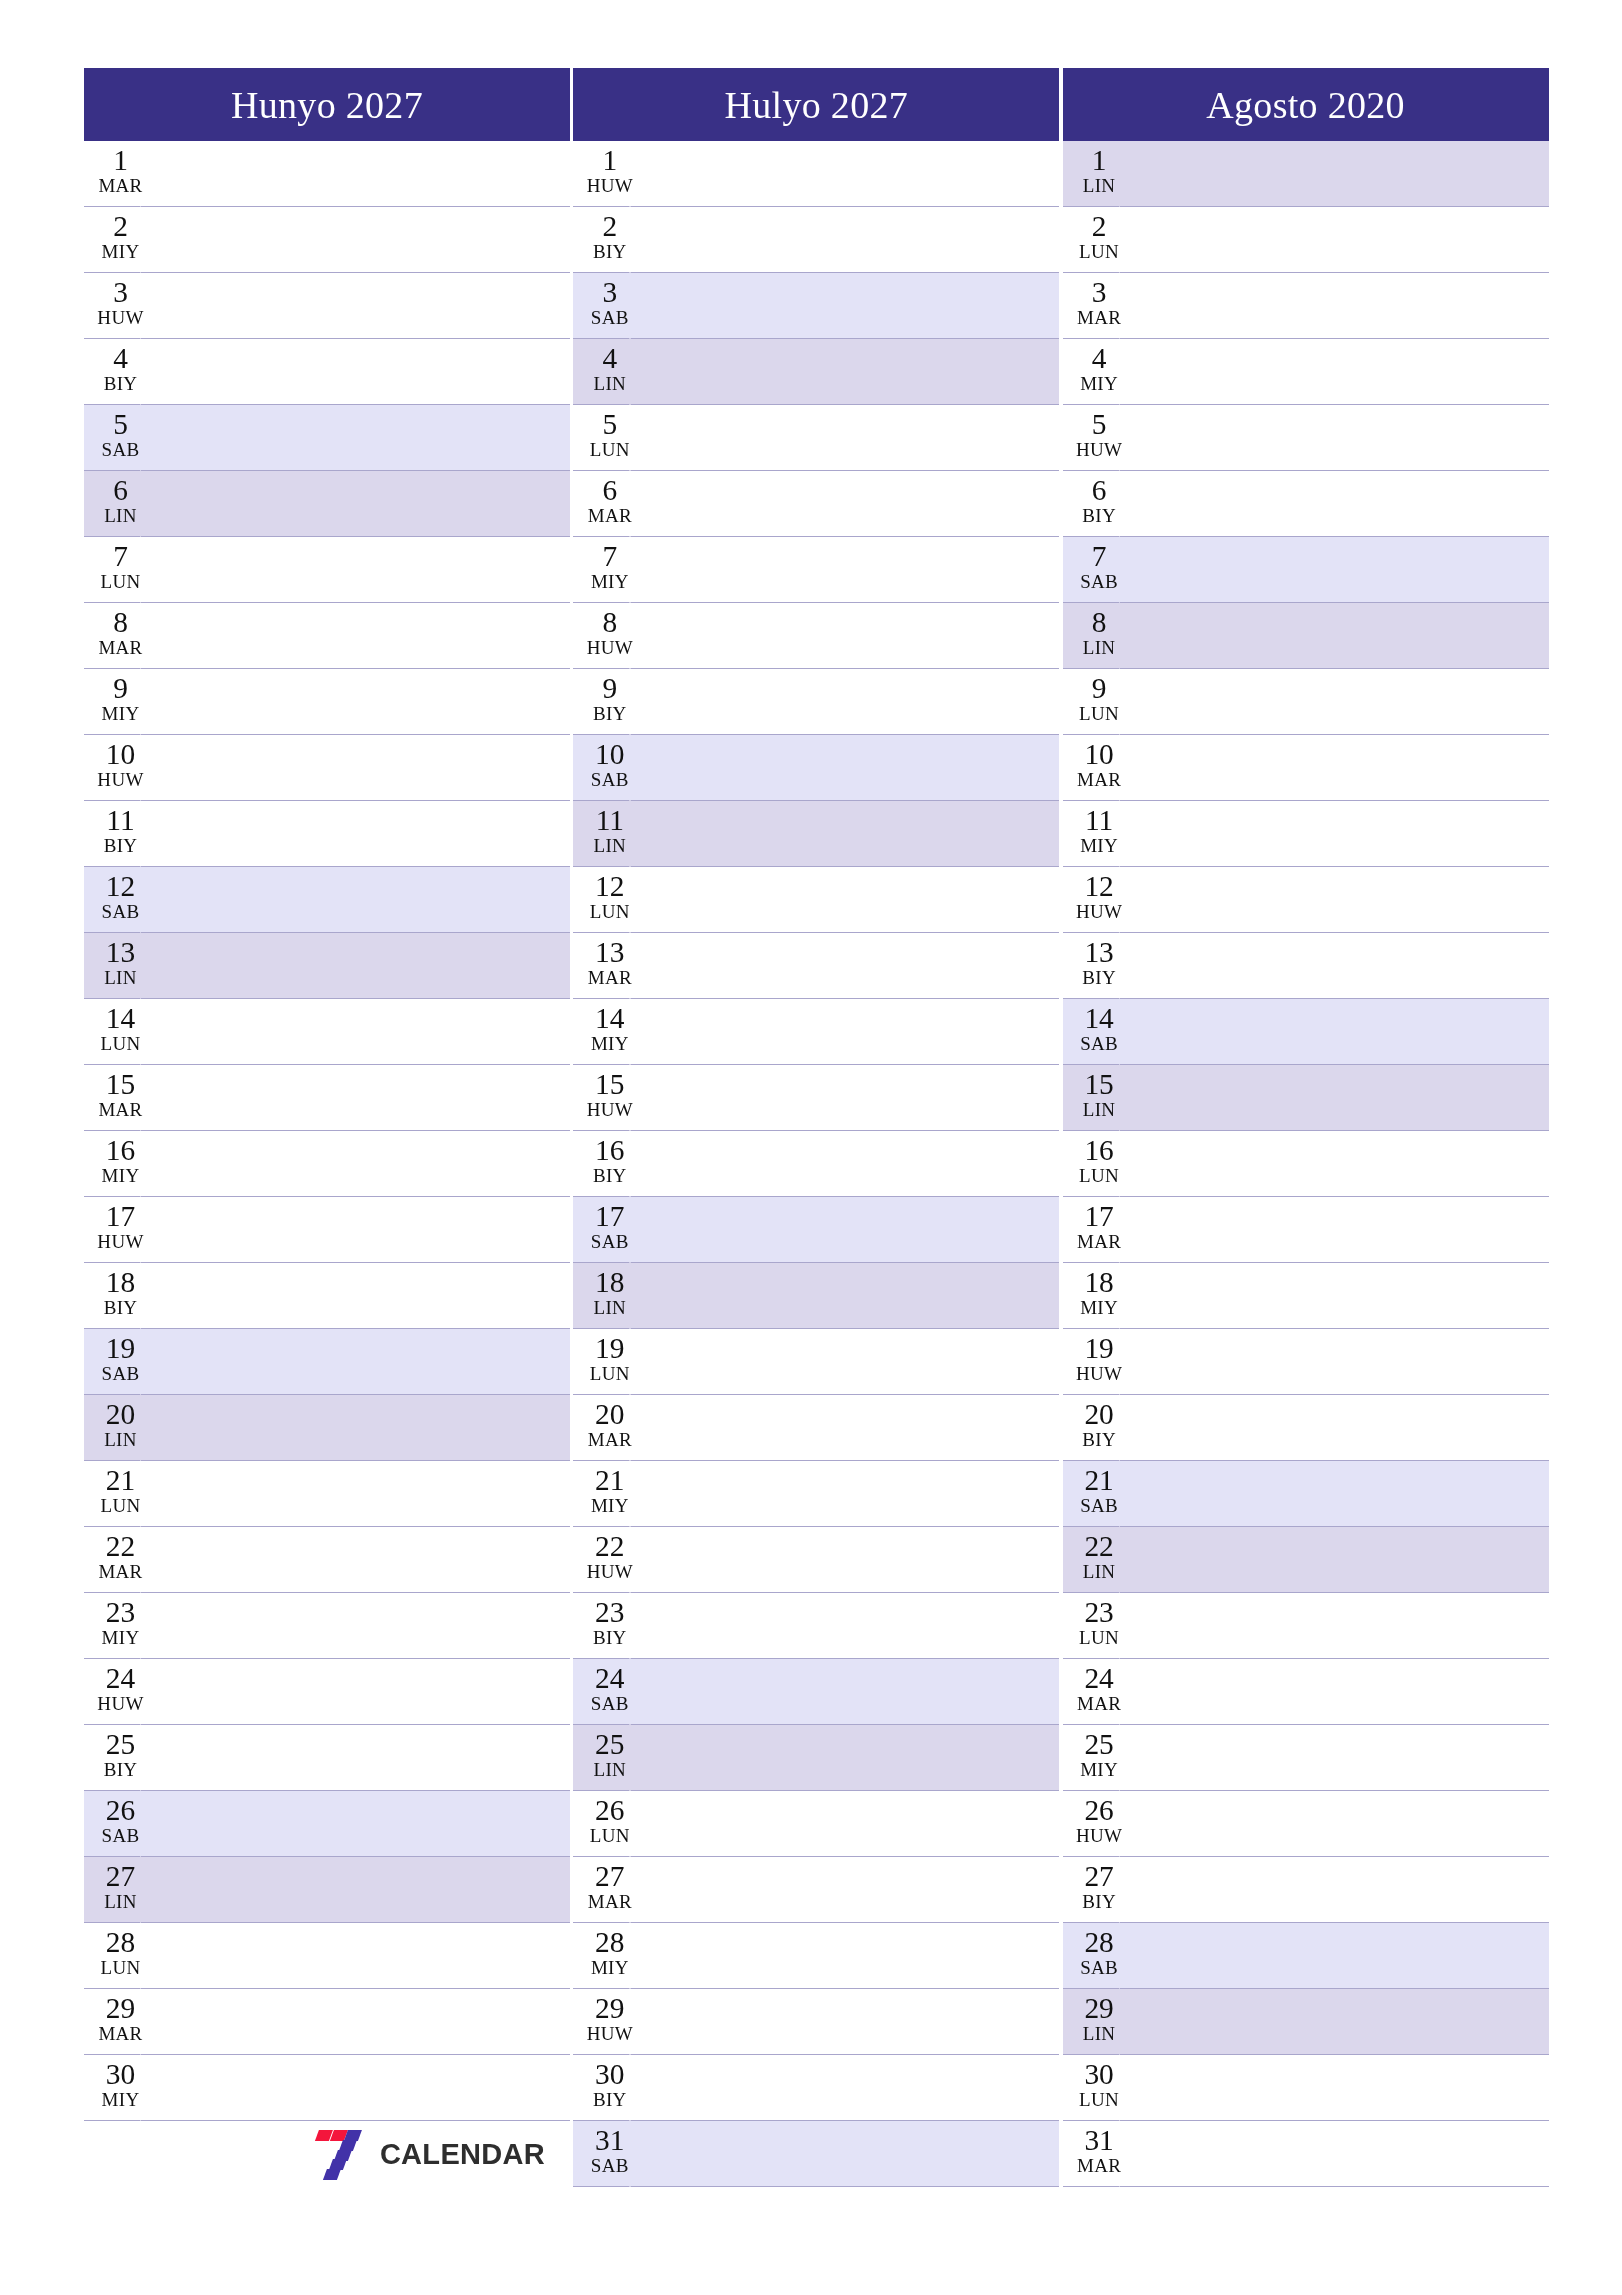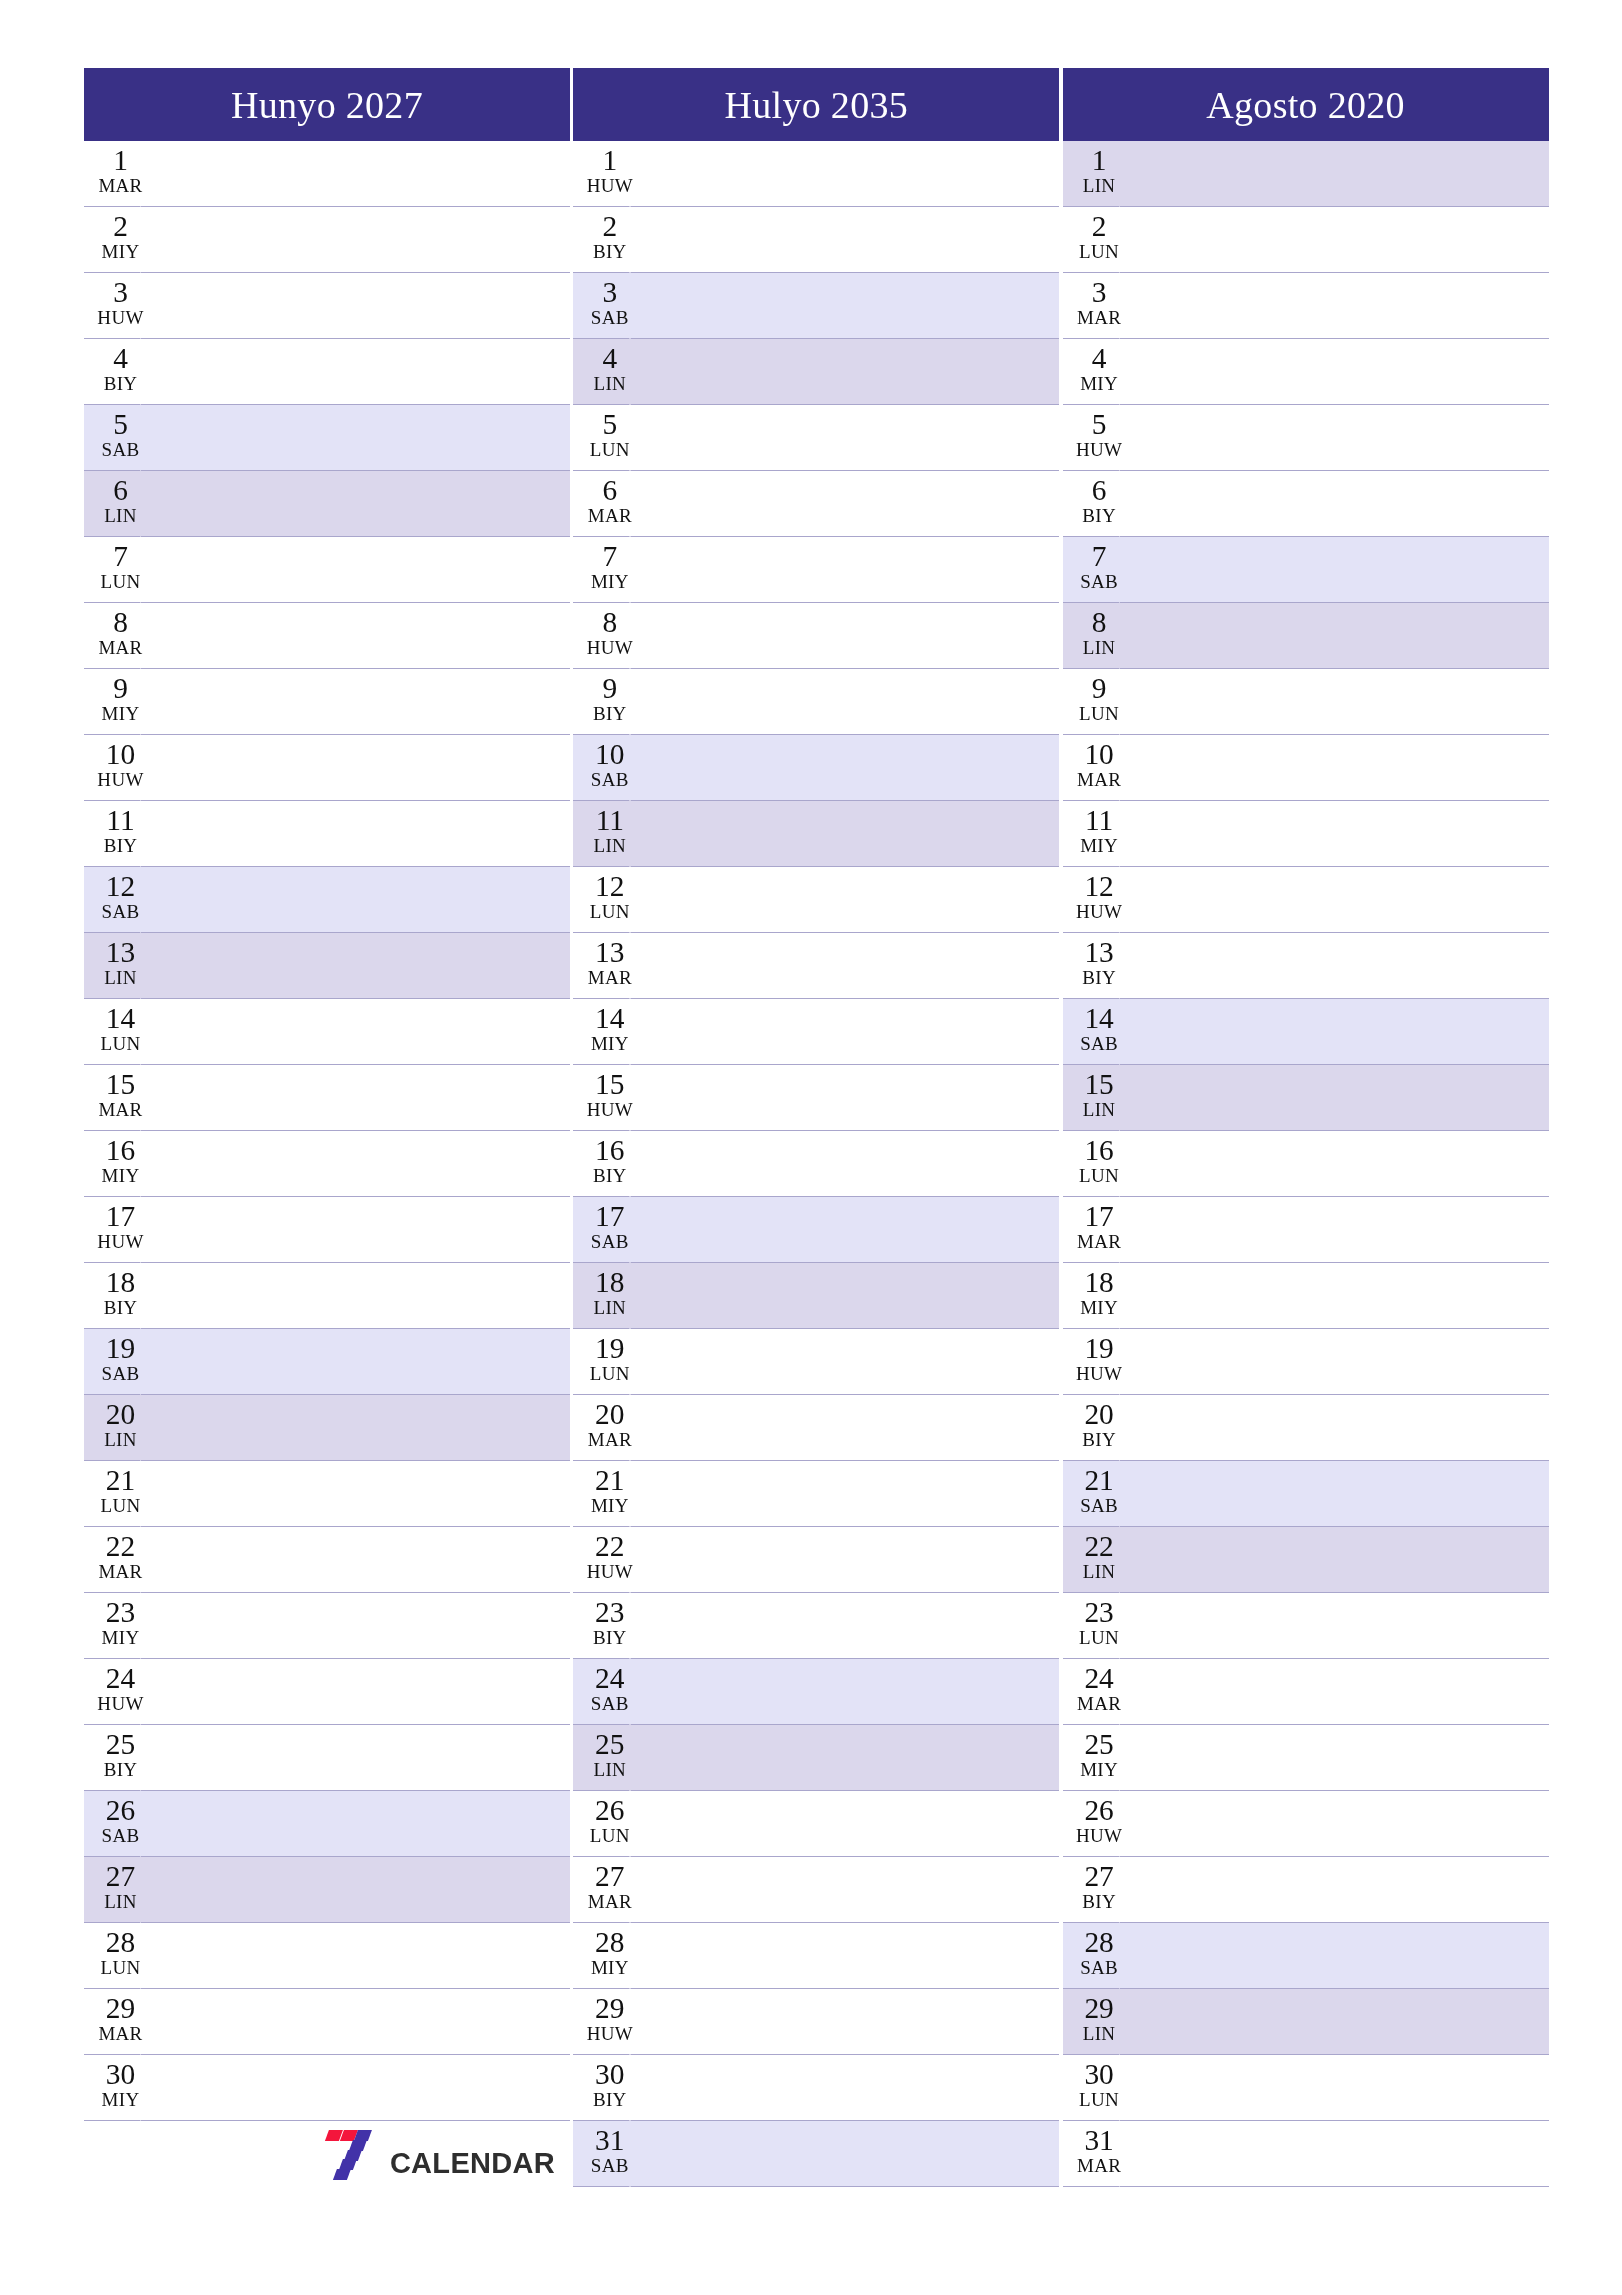--- a/index.html
+++ b/index.html
@@ -112,26 +112,26 @@
     font-family: "Liberation Serif", "DejaVu Serif", serif;
     font-size: 19px;
     line-height: 22px;
     letter-spacing: 0.3px;
     color: #111111;
   }
 
   
   .brand {
     position: absolute;
-    right: 15px;
+    right: 25px;
     top: 50%;
     transform: translateY(-50%);
     display: flex;
     flex-direction: row;
-    align-items: flex-end;
+    align-items: center;
     gap: 22px;
   }
   .brand-mark {
     position: relative;
     width: 43px;
     height: 48px;
     flex: 0 0 43px;
   }
   .brand-mark span {
     position: absolute;
@@ -299,21 +299,21 @@
                 <span class="bm-p4"></span>
                 <span class="bm-p5"></span>
               </div>
               <div class="brand-text">CALENDAR</div>
             </div>
           </div>
         </div>
       </div>
       <div class="month-col">
         <div class="month-header">
-          <div class="month-header-title">Hulyo 2035</div>
+          <div class="month-header-title">Hulyo 2027</div>
         </div>
         <div class="days">
           <div class="day-row">
             <div class="day-num">1</div>
             <div class="day-wd">HUW</div>
           </div>
           <div class="day-row">
             <div class="day-num">2</div>
             <div class="day-wd">BIY</div>
           </div>

